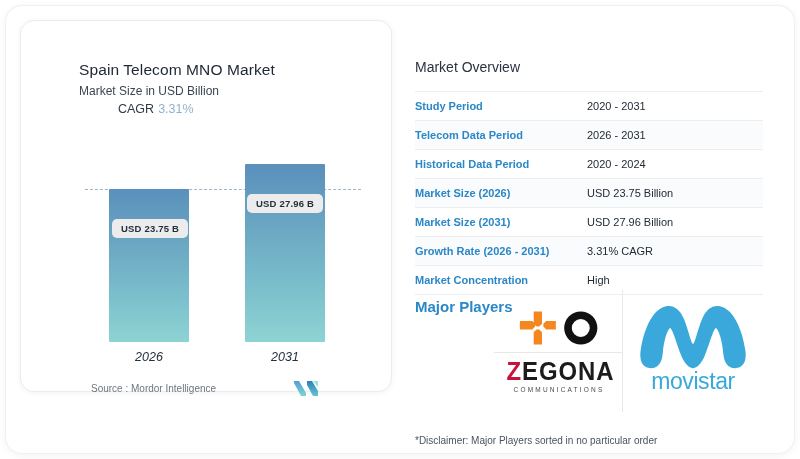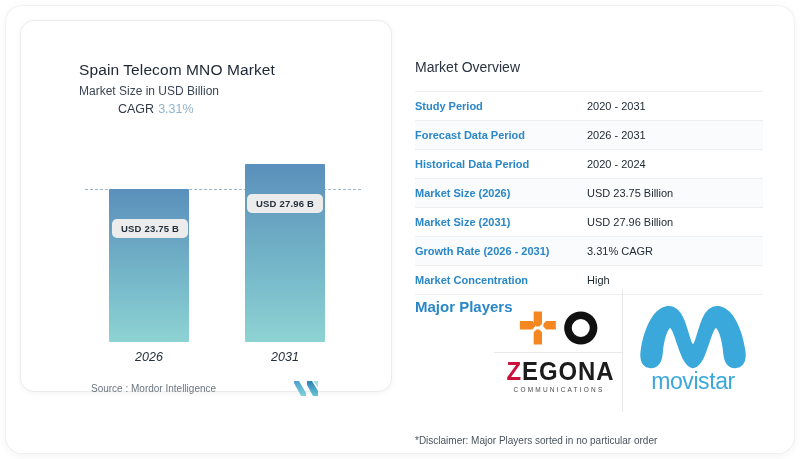--- a/index.html
+++ b/index.html
@@ -293,21 +293,21 @@
 
     <div class="panel-title">Market Overview</div>
 
     <table id="overview-table">
       <tbody>
         <tr>
           <td class="k">Study Period</td>
           <td class="v">2020 - 2031</td>
         </tr>
         <tr>
-          <td class="k">Forecast Data Period</td>
+          <td class="k">Telecom Data Period</td>
           <td class="v">2026 - 2031</td>
         </tr>
         <tr>
           <td class="k">Historical Data Period</td>
           <td class="v">2020 - 2024</td>
         </tr>
         <tr>
           <td class="k">Market Size (2026)</td>
           <td class="v">USD 23.75 Billion</td>
         </tr>

